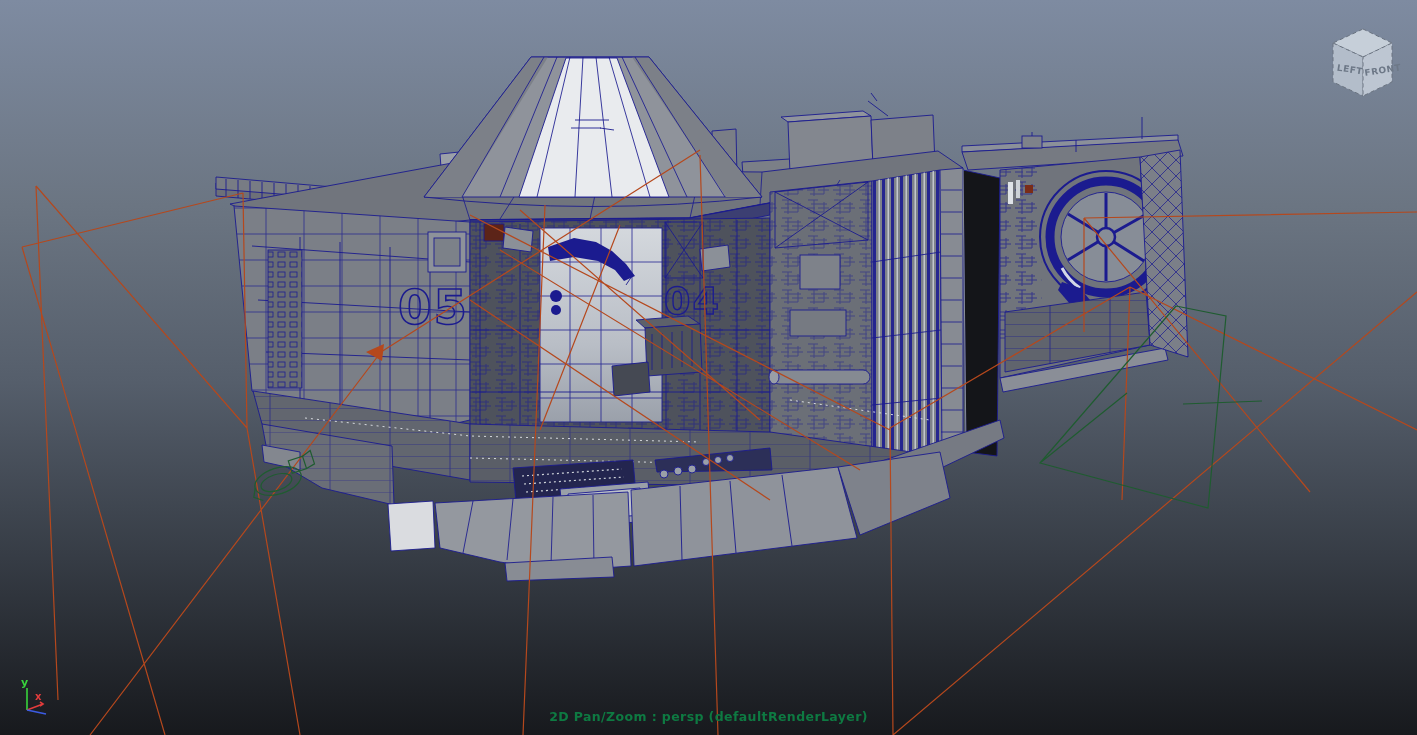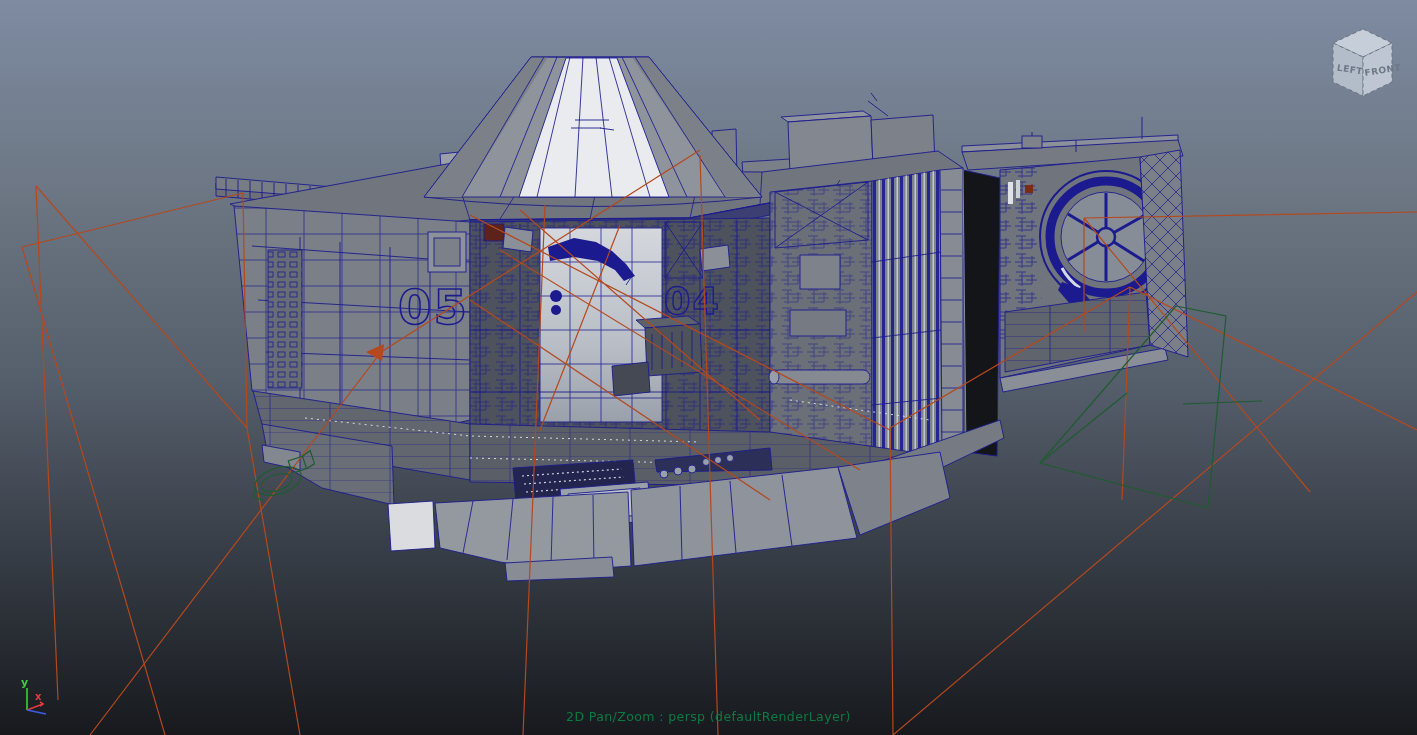--- a/index.html
+++ b/index.html
@@ -10,21 +10,21 @@
   }
   svg{display:block;position:absolute;left:0;top:0;}
   .w{stroke:var(--wireframe);stroke-width:.9;}
   .wf{stroke:var(--wireframe);stroke-width:1.6;}
   .o{stroke:var(--frustum-orange);fill:none;stroke-width:1.2;}
   .g{stroke:var(--wire-green);fill:none;stroke-width:1.2;}
   .num{fill:none;stroke:var(--wireframe);font-family:"DejaVu Sans",sans-serif;font-weight:bold;letter-spacing:2px;}
   .cubelabel{fill:#6d7887;font-weight:bold;font-size:9px;letter-spacing:.5px;}
   .status{
     position:absolute;left:50%;bottom:11px;transform:translateX(-50%);
-    color:var(--status-green);font-weight:normal;font-size:12.5px;letter-spacing:.4px;white-space:nowrap;
+    color:var(--status-green);font-weight:bold;font-size:12.5px;letter-spacing:.4px;white-space:nowrap;
   }
 </style>
 </head>
 <body>
 
 <div class="viewport">
 <svg width="1417" height="735" viewBox="0 0 1417 735">
   <defs>
     <linearGradient id="screenGrad" x1="0" y1="0" x2="0" y2="1">
       <stop offset="0" stop-color="#d4d8dd"></stop>

